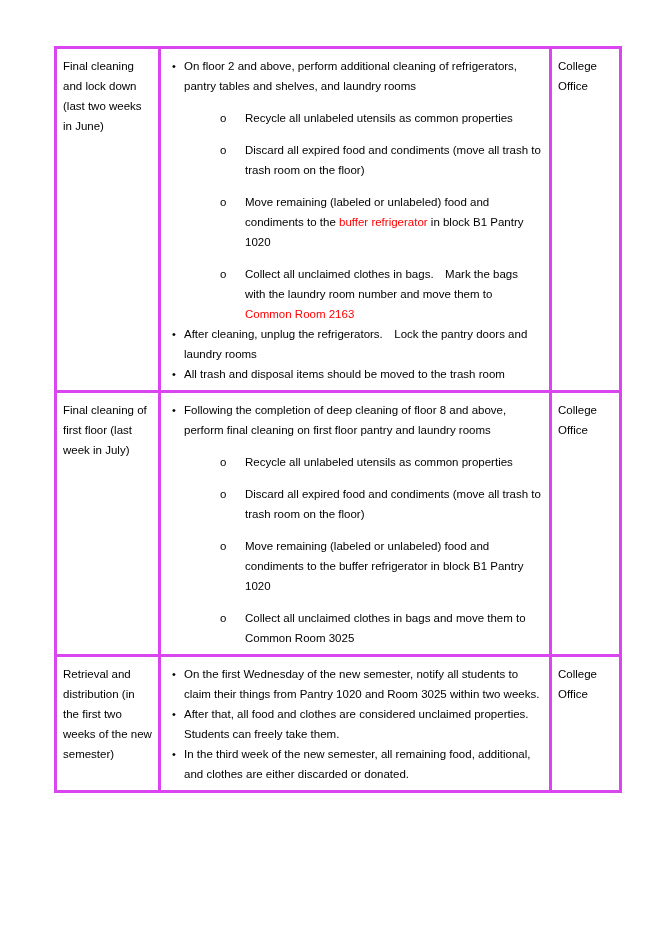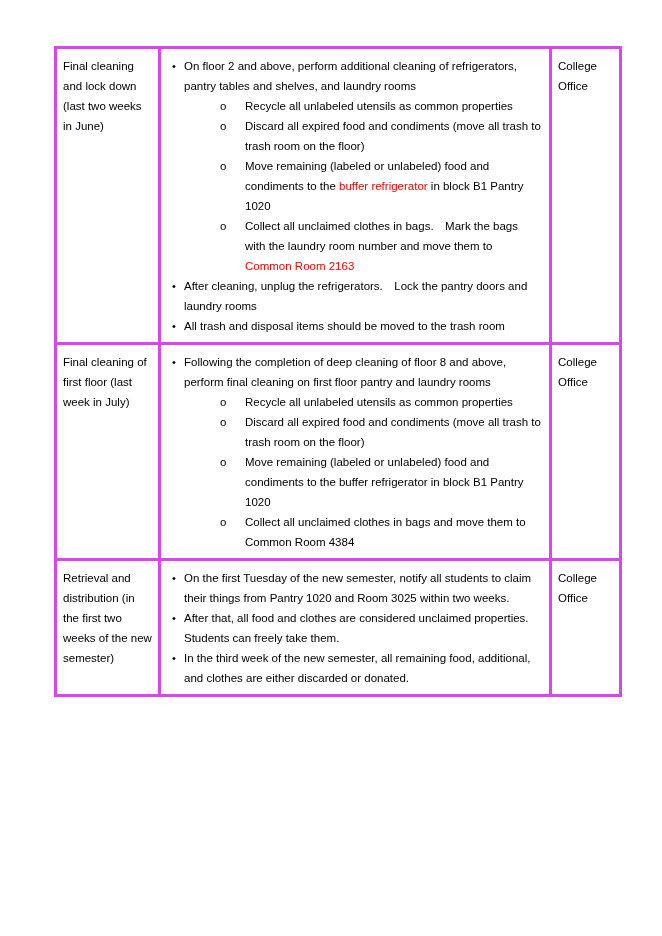--- a/index.html
+++ b/index.html
@@ -99,20 +99,21 @@
   ul.lvl2 > li.b2 > .marker2 {
     position: absolute;
     left: 36px;
     top: 0;
     font-size: 11.5px;
     line-height: 20px;
   }
   ul.lvl2 > li.b2 > .btext {
     display: block;
     line-height: 20px;
+    margin-top: 12px;
   }
 
   .hl-red { color: #FF0000; }
 </style>
 </head>
 <body>
 
 <div class="page">
   <table class="doc-table">
     <tbody id="tbody">
@@ -184,21 +185,21 @@
                     <li class="b2">
                       <span class="marker2">o</span>
                       <span class="btext"><span>Discard all expired food and condiments (move all trash to trash room on the floor)</span></span>
                     </li>
                     <li class="b2">
                       <span class="marker2">o</span>
                       <span class="btext"><span>Move remaining (labeled or unlabeled) food and condiments to the buffer refrigerator in block B1 Pantry 1020</span></span>
                     </li>
                     <li class="b2">
                       <span class="marker2">o</span>
-                      <span class="btext"><span>Collect all unclaimed clothes in bags and move them to Common Room 4384</span></span>
+                      <span class="btext"><span>Collect all unclaimed clothes in bags and move them to Common Room 3025</span></span>
                     </li>
                   </ul>
                 </li>
               </ul>
             </div>
           </td>
           <td class="col-owner">
             <div class="cell-pad">
               <span class="owner-text">College Office</span>
             </div>
@@ -208,21 +209,21 @@
           <td class="col-phase">
             <div class="cell-pad">
               <span class="phase-text">Retrieval and distribution (in the first two weeks of the new semester)</span>
             </div>
           </td>
           <td class="col-actions">
             <div class="cell-pad-actions">
               <ul class="lvl1">
                 <li class="b1">
                   <span class="marker">•</span>
-                  <span class="btext"><span>On the first Tuesday of the new semester, notify all students to claim their things from Pantry 1020 and Room 3025 within two weeks.</span></span>
+                  <span class="btext"><span>On the first Wednesday of the new semester, notify all students to claim their things from Pantry 1020 and Room 3025 within two weeks.</span></span>
                 </li>
                 <li class="b1">
                   <span class="marker">•</span>
                   <span class="btext"><span>After that, all food and clothes are considered unclaimed properties. Students can freely take them.</span></span>
                 </li>
                 <li class="b1">
                   <span class="marker">•</span>
                   <span class="btext"><span>In the third week of the new semester, all remaining food, additional, and clothes are either discarded or donated.</span></span>
                 </li>
               </ul>

